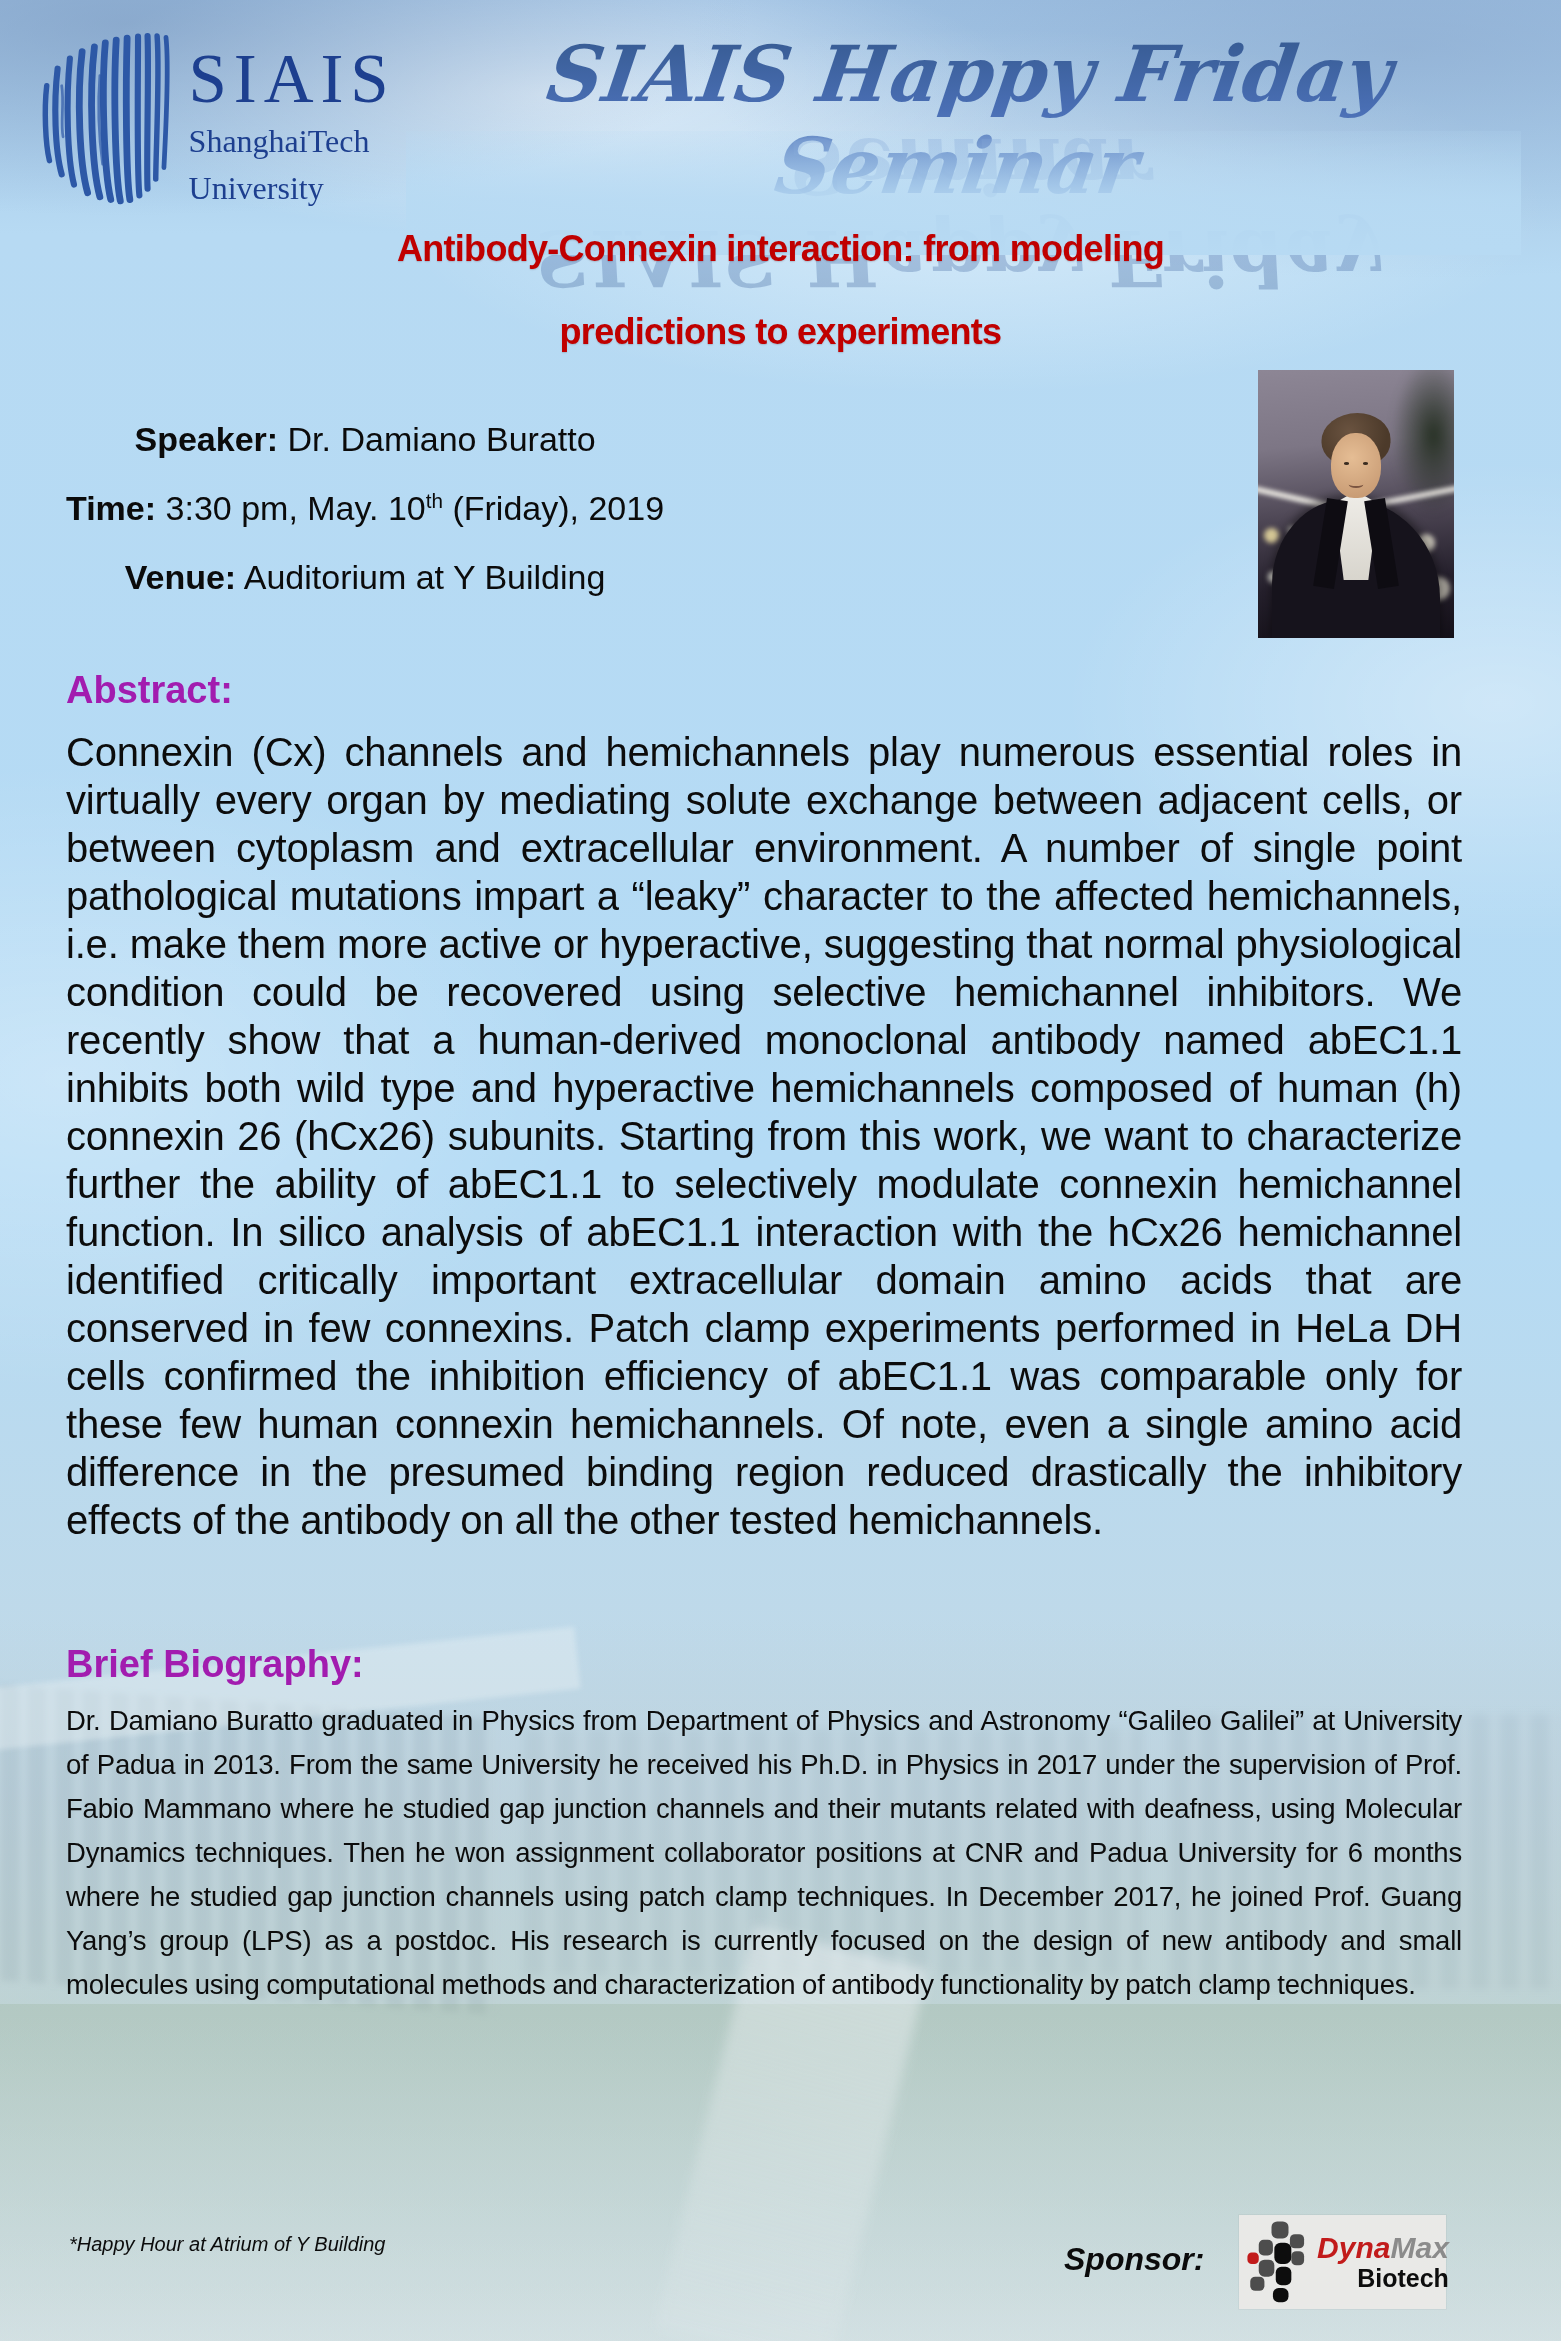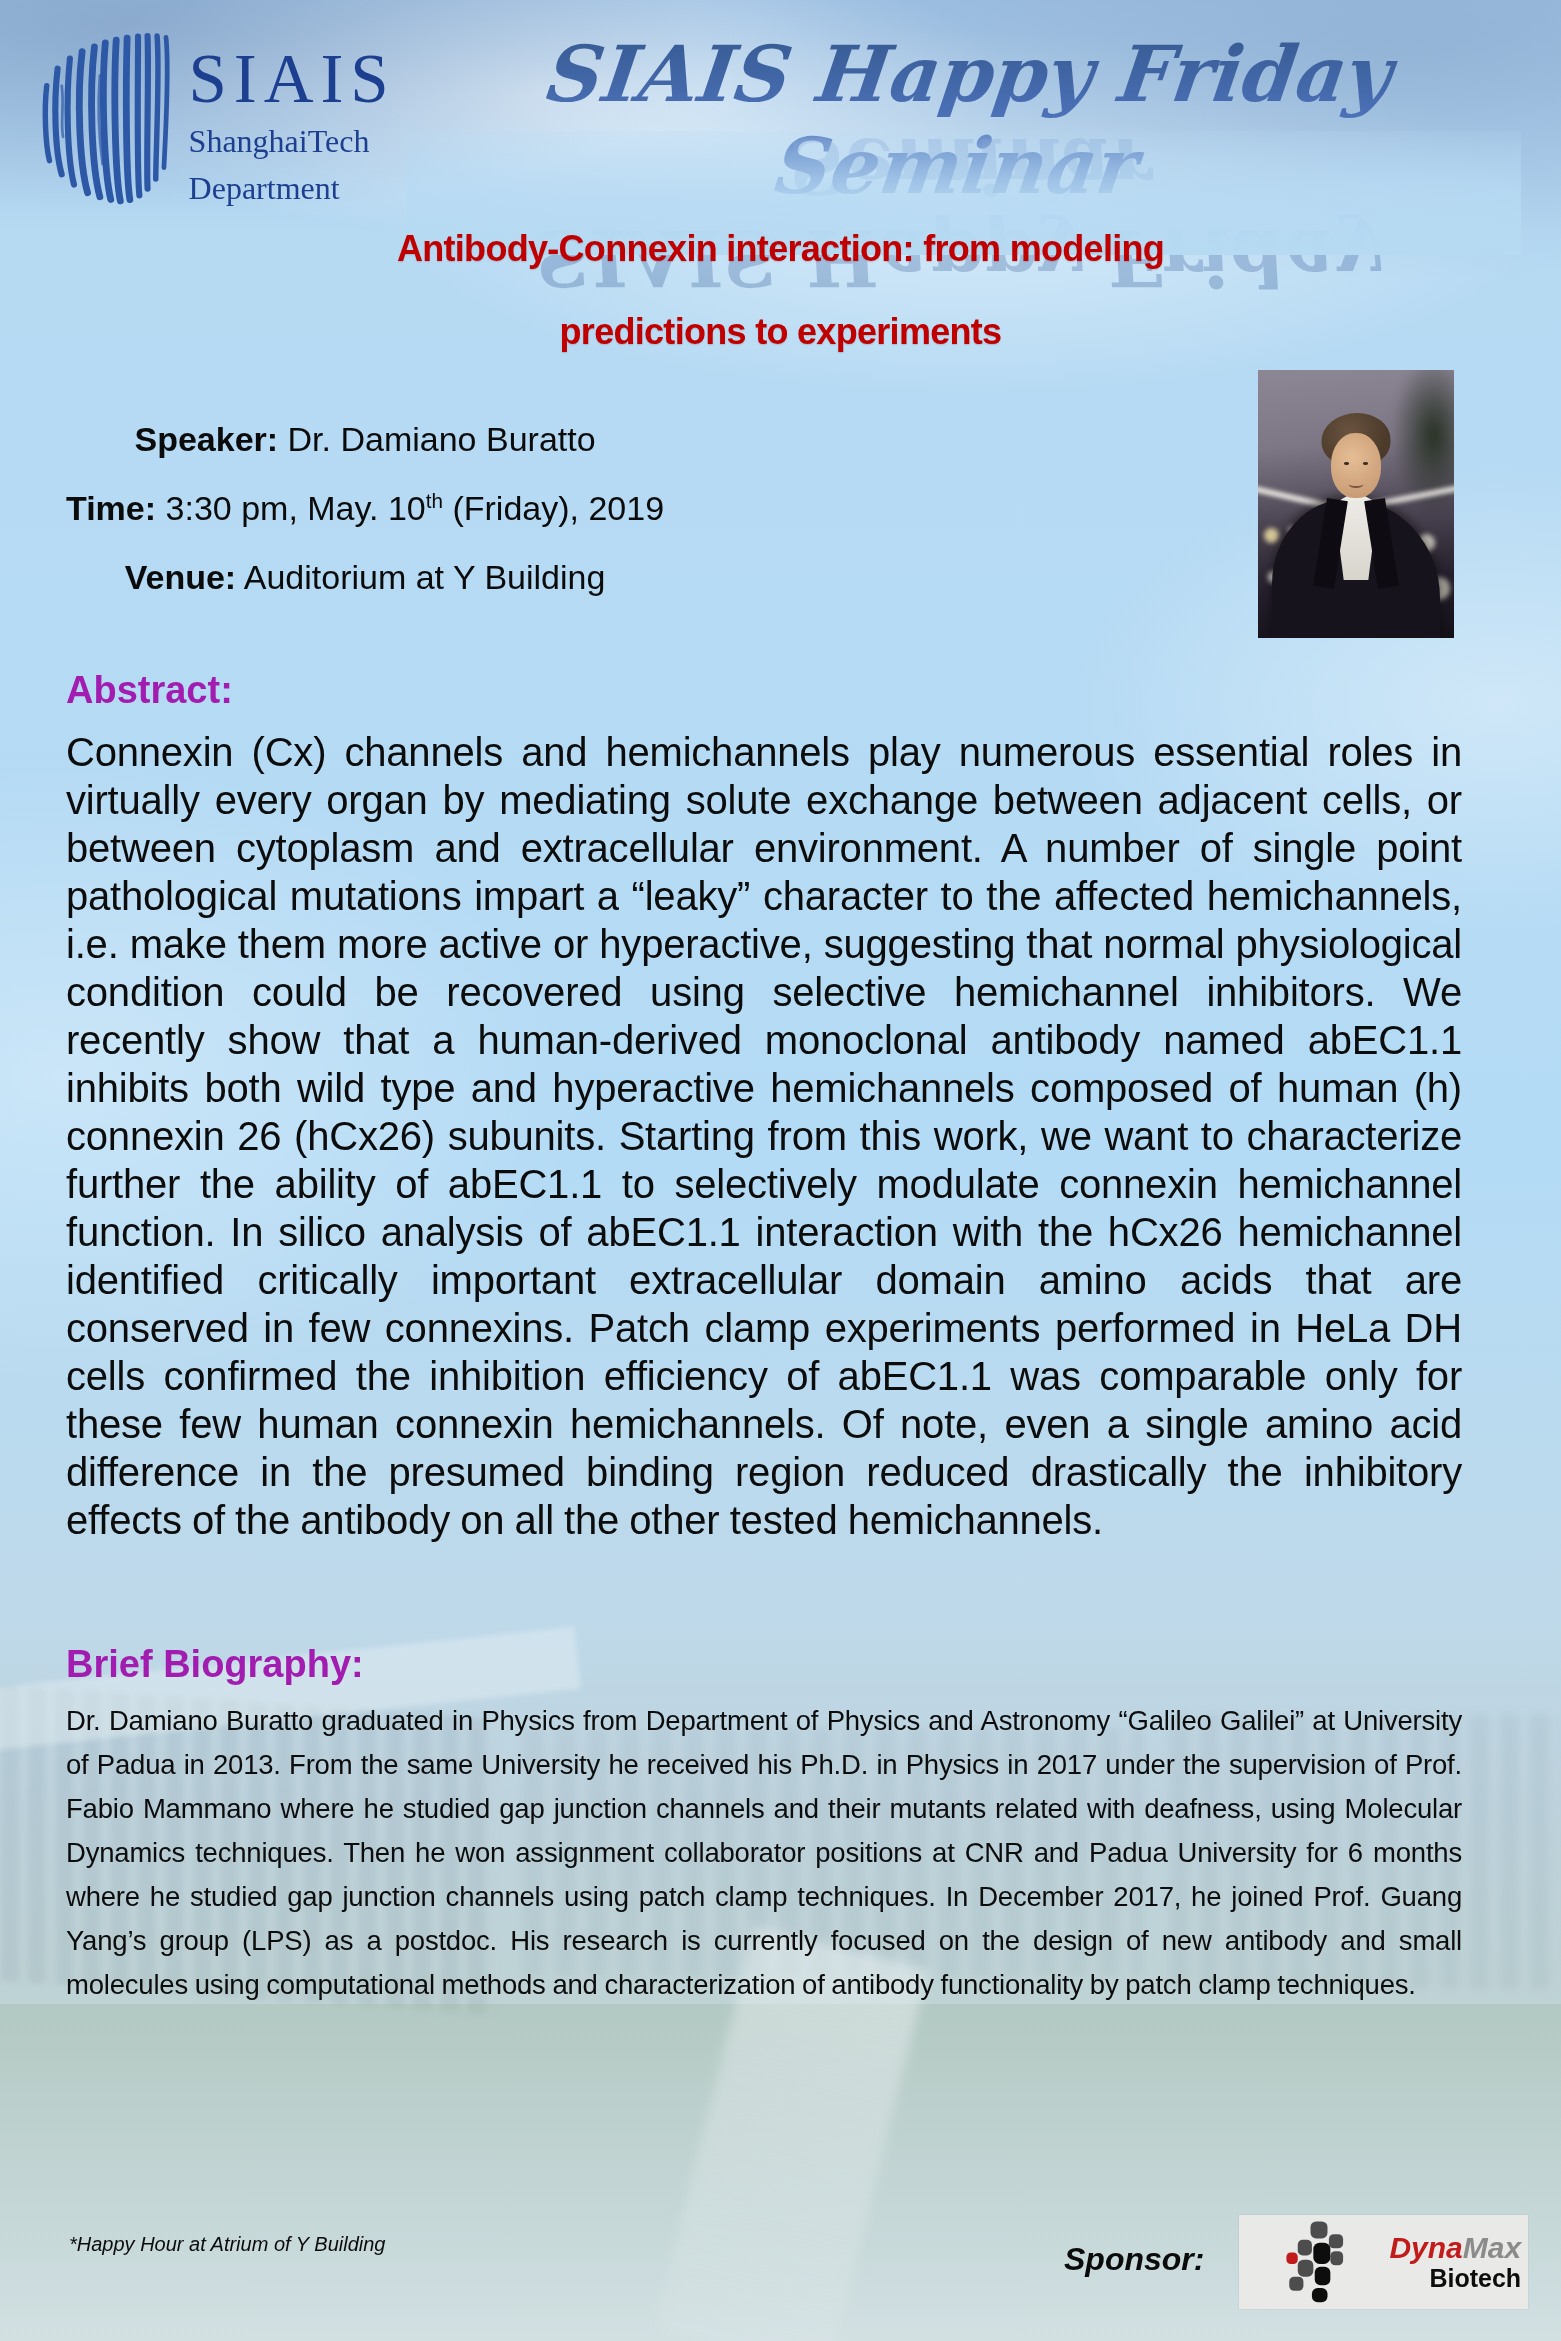--- a/index.html
+++ b/index.html
@@ -106,22 +106,22 @@
     font-size:40px;line-height:48px;color:#0c0c0c;text-align:justify;
     letter-spacing:-0.2px;word-spacing:-0.7px;}
   .bio-heading{top:1643px;}
   .bio-body{position:absolute;left:66px;top:1699px;width:1396px;
     font-size:27.5px;line-height:44px;color:#0c0c0c;text-align:justify;
     letter-spacing:-0.2px;word-spacing:-0.7px;}
 
   
   .happy-hour{position:absolute;left:69px;top:2233px;font-size:20px;font-weight:normal;font-style:italic;color:#0b0b0b;}
   .sponsor-label{position:absolute;left:1064px;top:2241px;font-size:32px;font-weight:bold;font-style:italic;color:#0b0b0b;}
-  .dynamax{position:absolute;left:1239px;top:2215px;width:250px;height:94px;background:#e9e9e7;
-    display:flex;align-items:center;box-shadow:0 0 0 0.7px rgba(0,0,0,.05);padding-left:39px;}
+  .dynamax{position:absolute;left:1239px;top:2215px;width:207px;height:94px;background:#e9e9e7;
+    display:flex;align-items:center;box-shadow:0 0 0 0.7px rgba(0,0,0,.05);}
   .dynamax svg{width:74px;height:85px;margin-left:4.1px;flex:0 0 auto;}
   .dynamax-text{flex:1;padding-right:6.9px;text-align:right;line-height:1;}
   .dyna-line{font-size:30px;font-style:italic;font-weight:bold;white-space:nowrap;}
   .dyna-red{color:#c21b1b;} .dyna-gray{color:#8b8b8b;font-weight:bold;}
   .biotech{font-size:25px;font-weight:bold;color:#0d0d0d;margin-top:2.8px;}
 </style>
 </head>
 <body>
 
 <div class="poster">
@@ -151,21 +151,21 @@
       <path d="M152 23 C152 85 150 220 154 256" stroke-width="9"></path>
       <path d="M166 22 C168 80 164 210 166 246" stroke-width="9"></path>
       <path d="M180 22 C184 75 178 195 178 232" stroke-width="8"></path>
       <path d="M193 24 C198 70 192 175 190 215" stroke-width="7"></path>
       <path d="M40 95 C44 120 38 150 42 170" stroke-width="4" opacity=".7"></path>
       <path d="M96 80 C92 130 96 180 100 210" stroke-width="4" opacity=".7"></path>
     </svg>
     <div class="logo-text">
       <div class="logo-org">SIAIS</div>
       <div class="logo-line">ShanghaiTech</div>
-      <div class="logo-line">Department</div>
+      <div class="logo-line">University</div>
     </div>
   </div>
 
   <div class="banner-wrap">
     <div class="banner">SIAIS Happy Friday Seminar</div>
     <div class="banner banner-reflection">SIAIS Happy Friday Seminar</div>
     <div class="banner-fade"></div>
   </div>
 
   <div class="title">

